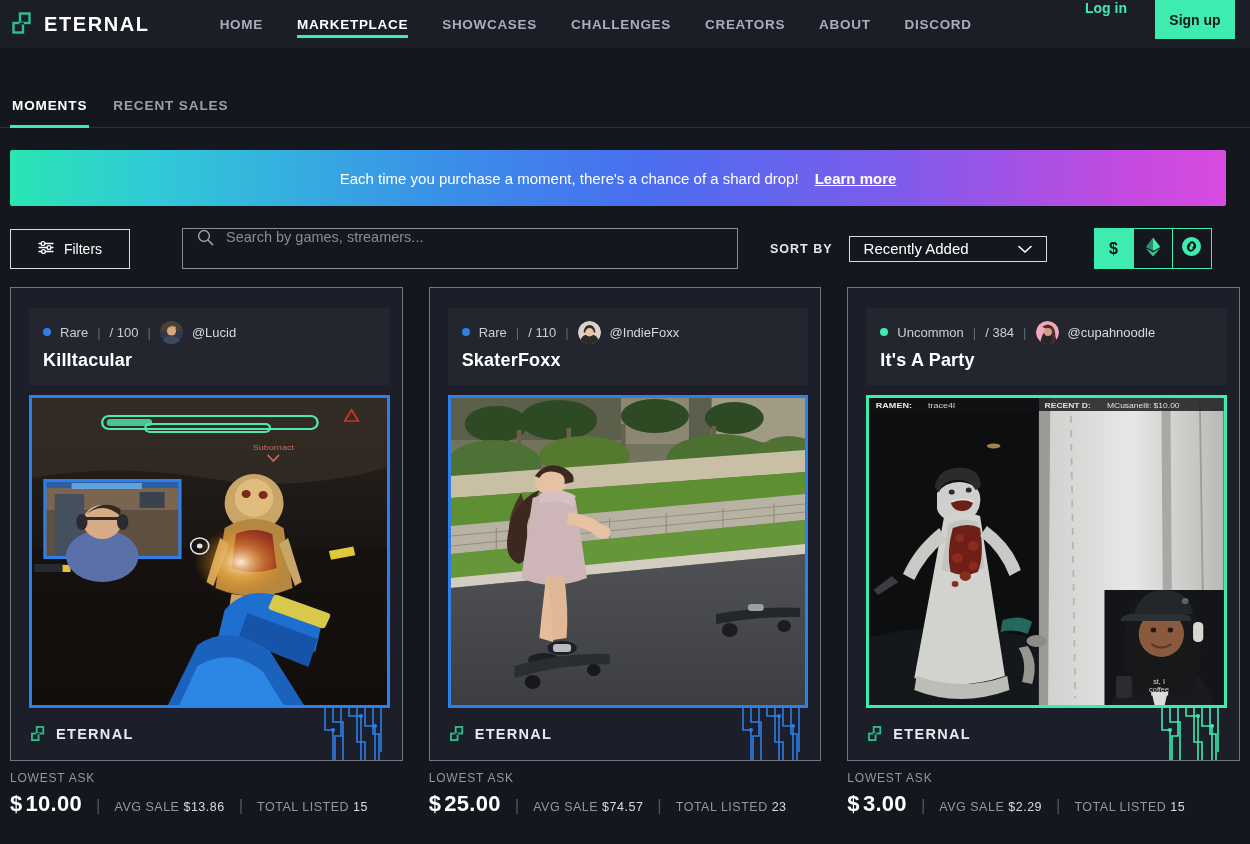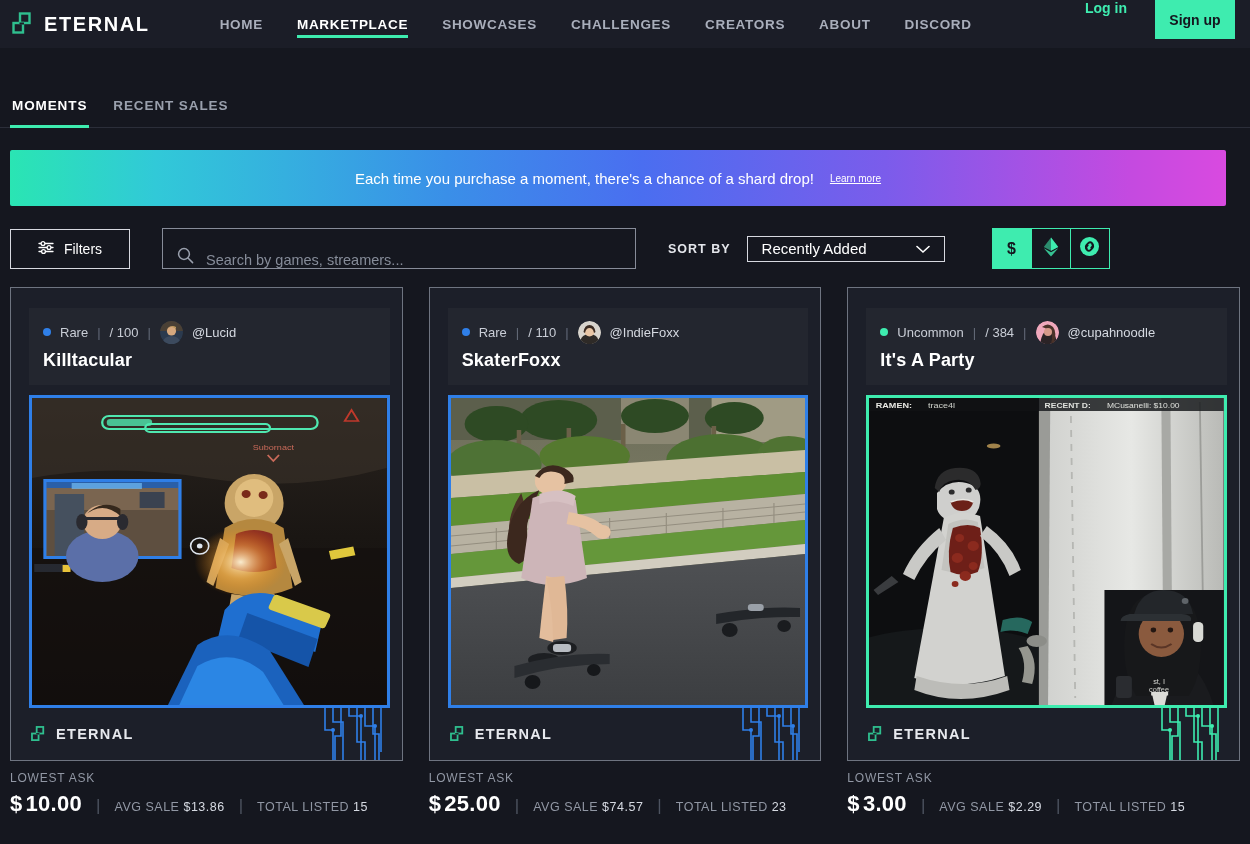--- a/index.html
+++ b/index.html
@@ -83,41 +83,41 @@
   .banner {
     margin: 22px 24px 0 10px;
     height: 56px;
     border-radius: 2px;
     background: linear-gradient(90deg,#2ae5b3 0%, #31c9d8 12%, #3a8fe8 36%, #4a6ef0 52%, #7b5ceb 72%, #c44ae0 92%, #d94ae0 100%);
     display: flex; align-items: center; justify-content: center;
     gap: 16px;
   }
   .banner-text { font-size: 15px; color: #fff; font-weight: 500; }
   .banner-link {
-    font-size: 10px; color: #fff; font-weight: 400;
+    font-size: 15px; color: #fff; font-weight: 700;
     text-decoration: underline; cursor: pointer;
   }
 
   
   .controls {
     margin: 22px 10px 0 10px;
     display: flex; align-items: center;
   }
   .filters-btn {
     width: 120px; height: 40px;
     border: 1px solid #d7d9e0; background: transparent;
     color: #fff; font-size: 14px; font-family: inherit;
     display: flex; align-items: center; justify-content: center; gap: 9px;
     cursor: pointer;
   }
   .search-box {
-    margin-left: 32px;
-    width: 474px; height: 41px;
+    margin-left: 52px;
+    width: 556px; height: 41px;
     border: 1px solid #878c99; background: transparent;
-    display: flex; align-items: flex-end; gap: 12px;
+    display: flex; align-items: flex-start; gap: 12px;
     padding: 0 14px;
   }
   .search-input {
     flex: 1; background: transparent; border: none; outline: none;
     color: #e9ebf0; font-size: 14.5px; font-family: inherit;
   }
   .search-input::placeholder { color: #868c99; }
   .sortby-label {
     margin-left: 32px;
     font-size: 12.5px; letter-spacing: 1px; font-weight: 700; color: #e4e6eb;

